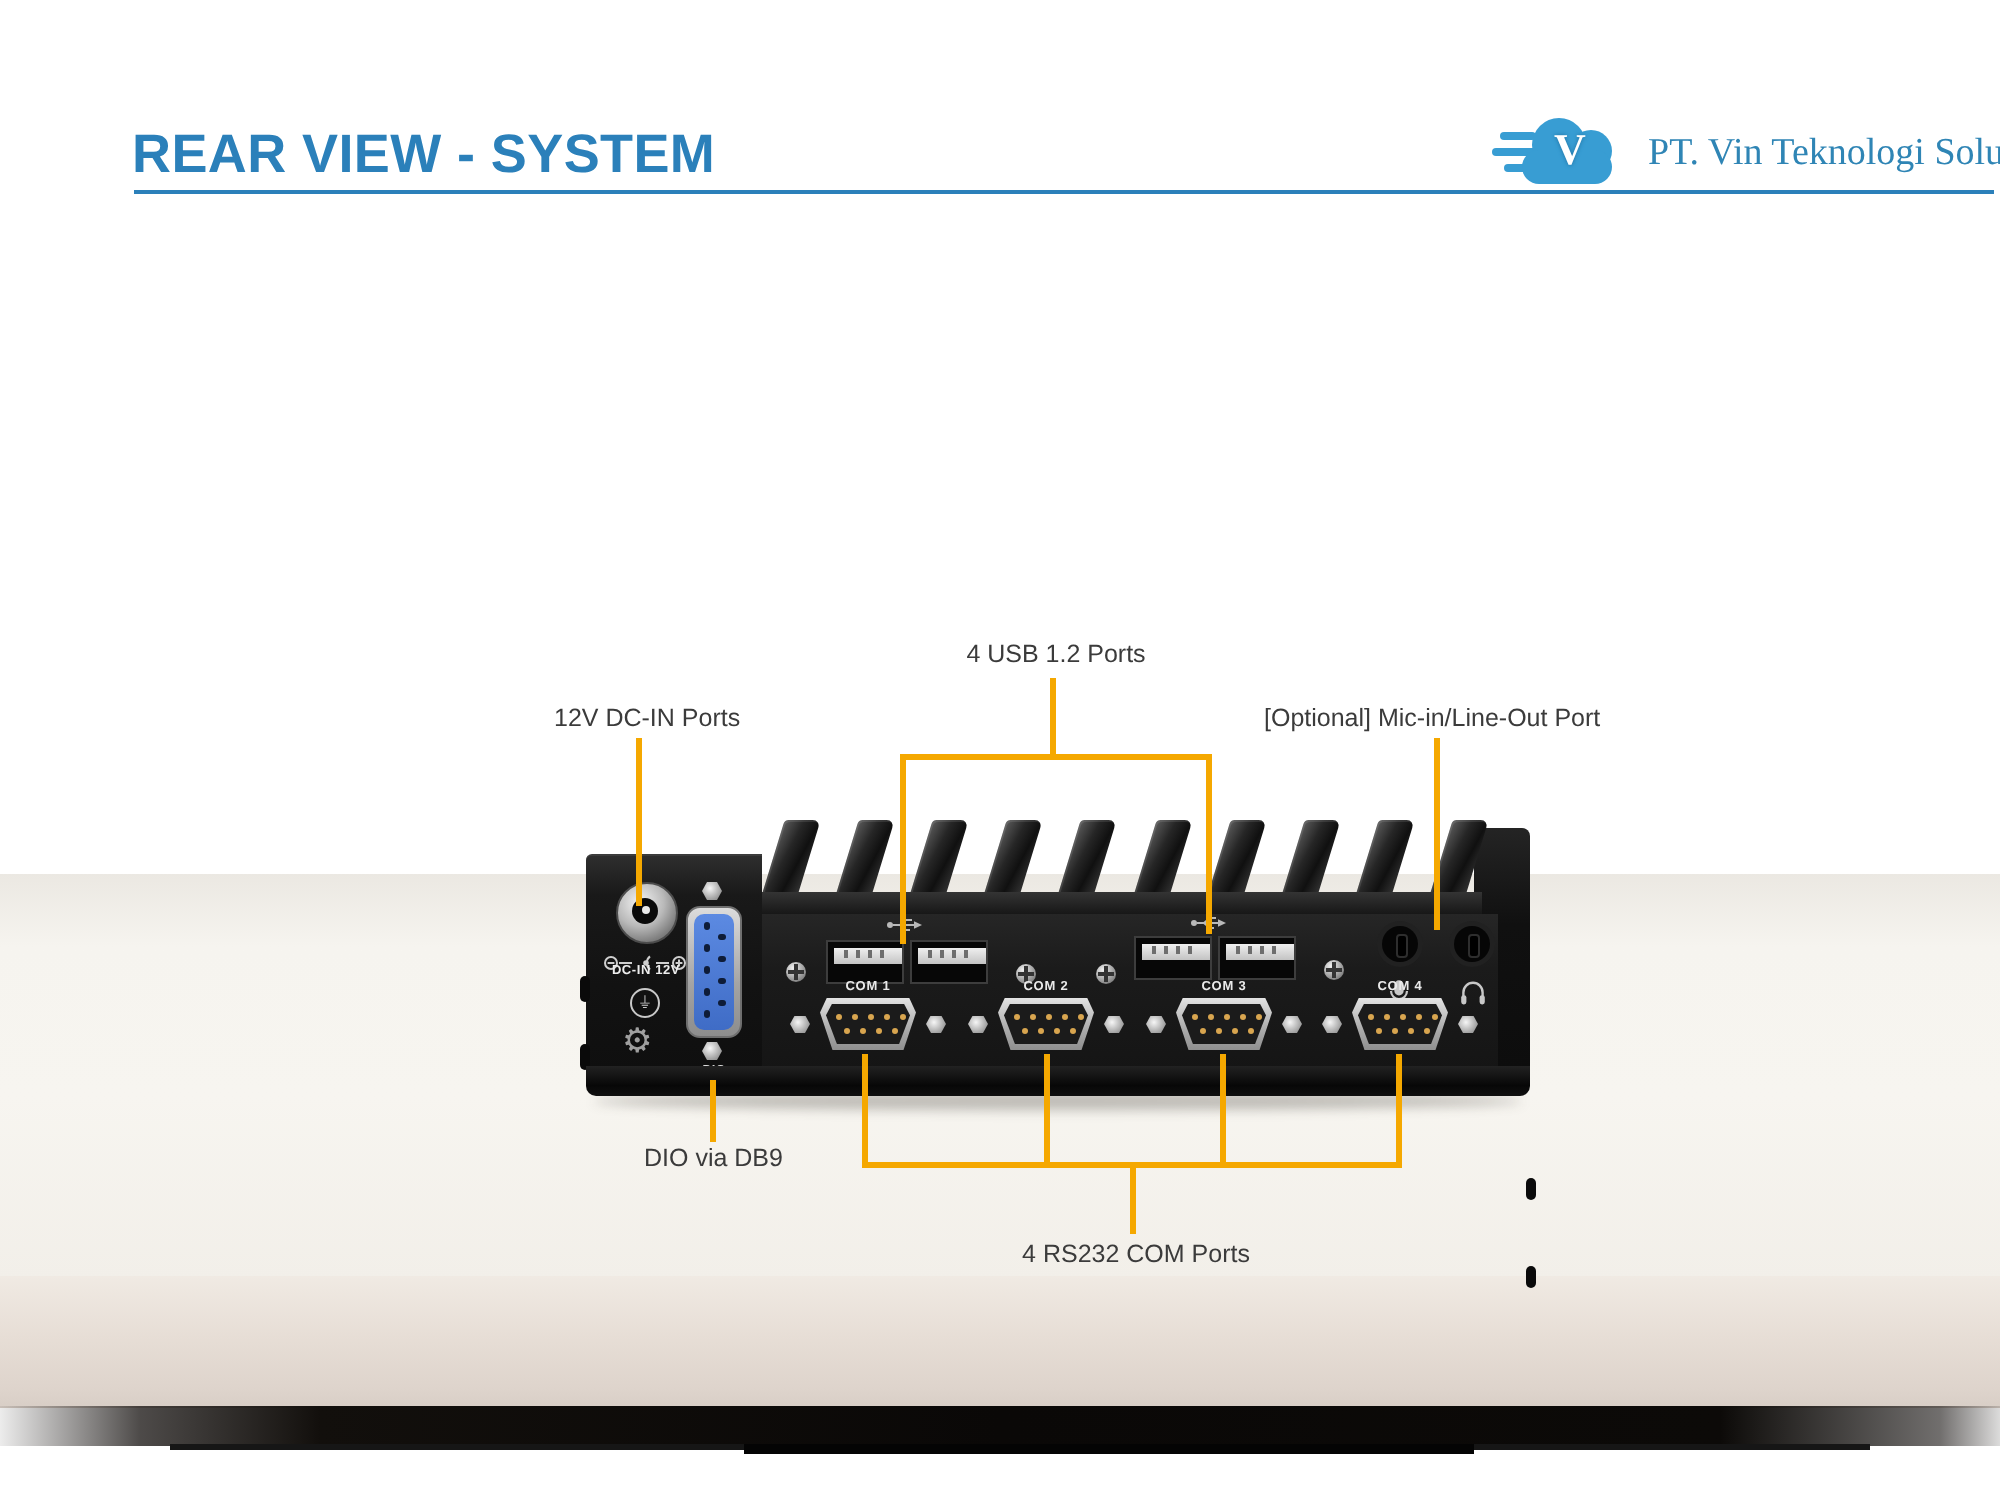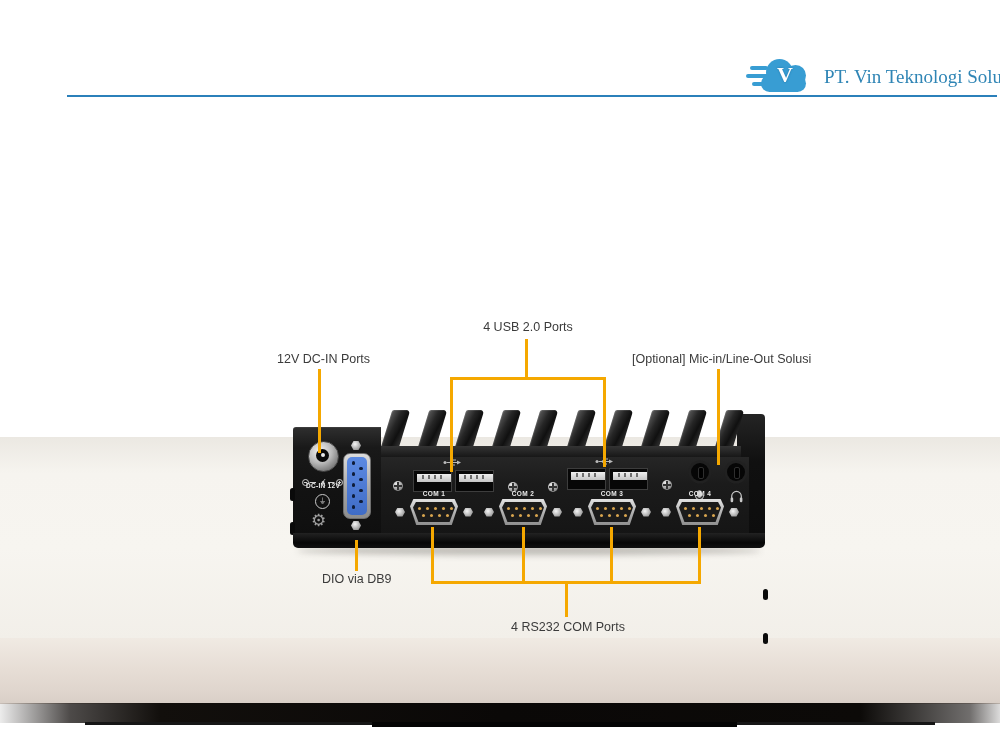--- a/index.html
+++ b/index.html
@@ -138,38 +138,39 @@
 <body>
 
 <div class="page">
 
   <div class="bg-wall"></div>
   <div class="bg-table"></div>
   <div class="bg-shadow-band"></div>
   <div class="bg-line-thin"></div>
   <div class="bg-line-thick"></div>
 
+  <div class="slide-title">REAR VIEW - SYSTEM</div>
   <div class="title-rule"></div>
 
   <div class="logo">
     <div class="logo-mark">
       <span class="speed-1"></span>
       <span class="speed-2"></span>
       <span class="speed-3"></span>
       <span class="cloud-a"></span>
       <span class="cloud-b"></span>
       <span class="cloud-c"></span>
       <span class="logo-v">V</span>
     </div>
     <span class="logo-text">PT. Vin Teknologi Solusi</span>
   </div>
 
-  <div class="callout-label lbl-usb">4 USB 2.0 Ports</div>
+  <div class="callout-label lbl-usb">4 USB 1.2 Ports</div>
   <div class="callout-label lbl-dcin">12V DC-IN Ports</div>
-  <div class="callout-label lbl-audio">[Optional] Mic-in/Line-Out Solusi</div>
+  <div class="callout-label lbl-audio">[Optional] Mic-in/Line-Out Port</div>
   <div class="callout-label lbl-dio">DIO via DB9</div>
   <div class="callout-label lbl-com">4 RS232 COM Ports</div>
 
   <div class="cline dc-line"></div>
   <div class="cline usb-stem"></div>
   <div class="cline usb-h"></div>
   <div class="cline usb-vl"></div>
   <div class="cline usb-vr"></div>
   <div class="cline audio-line"></div>
   <div class="cline dio-line"></div>

